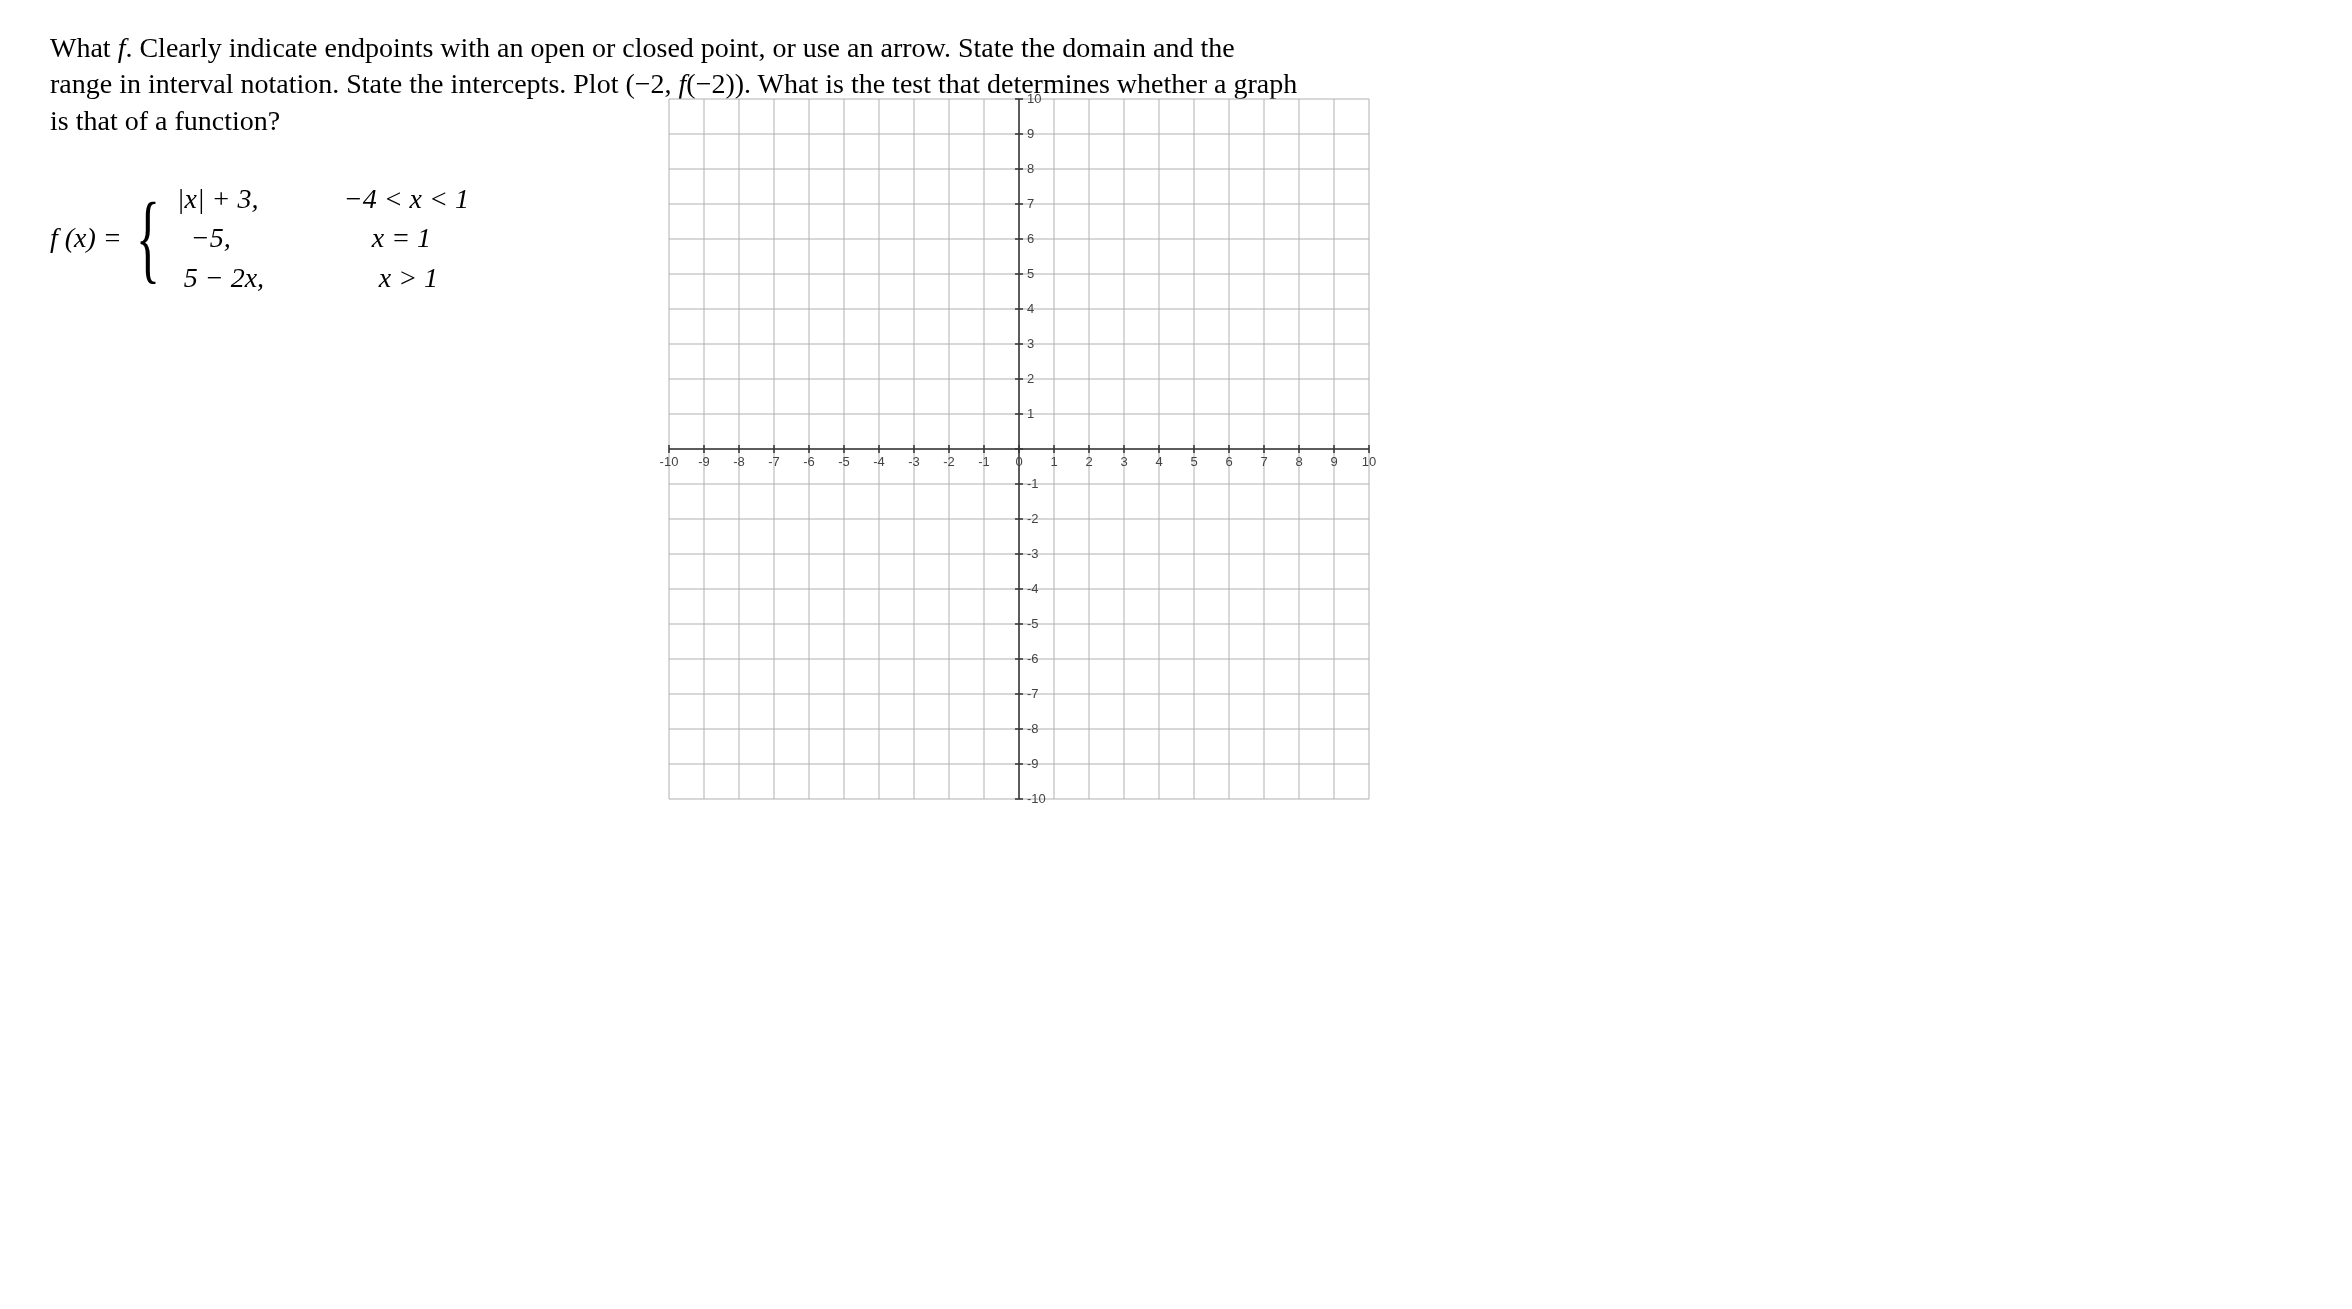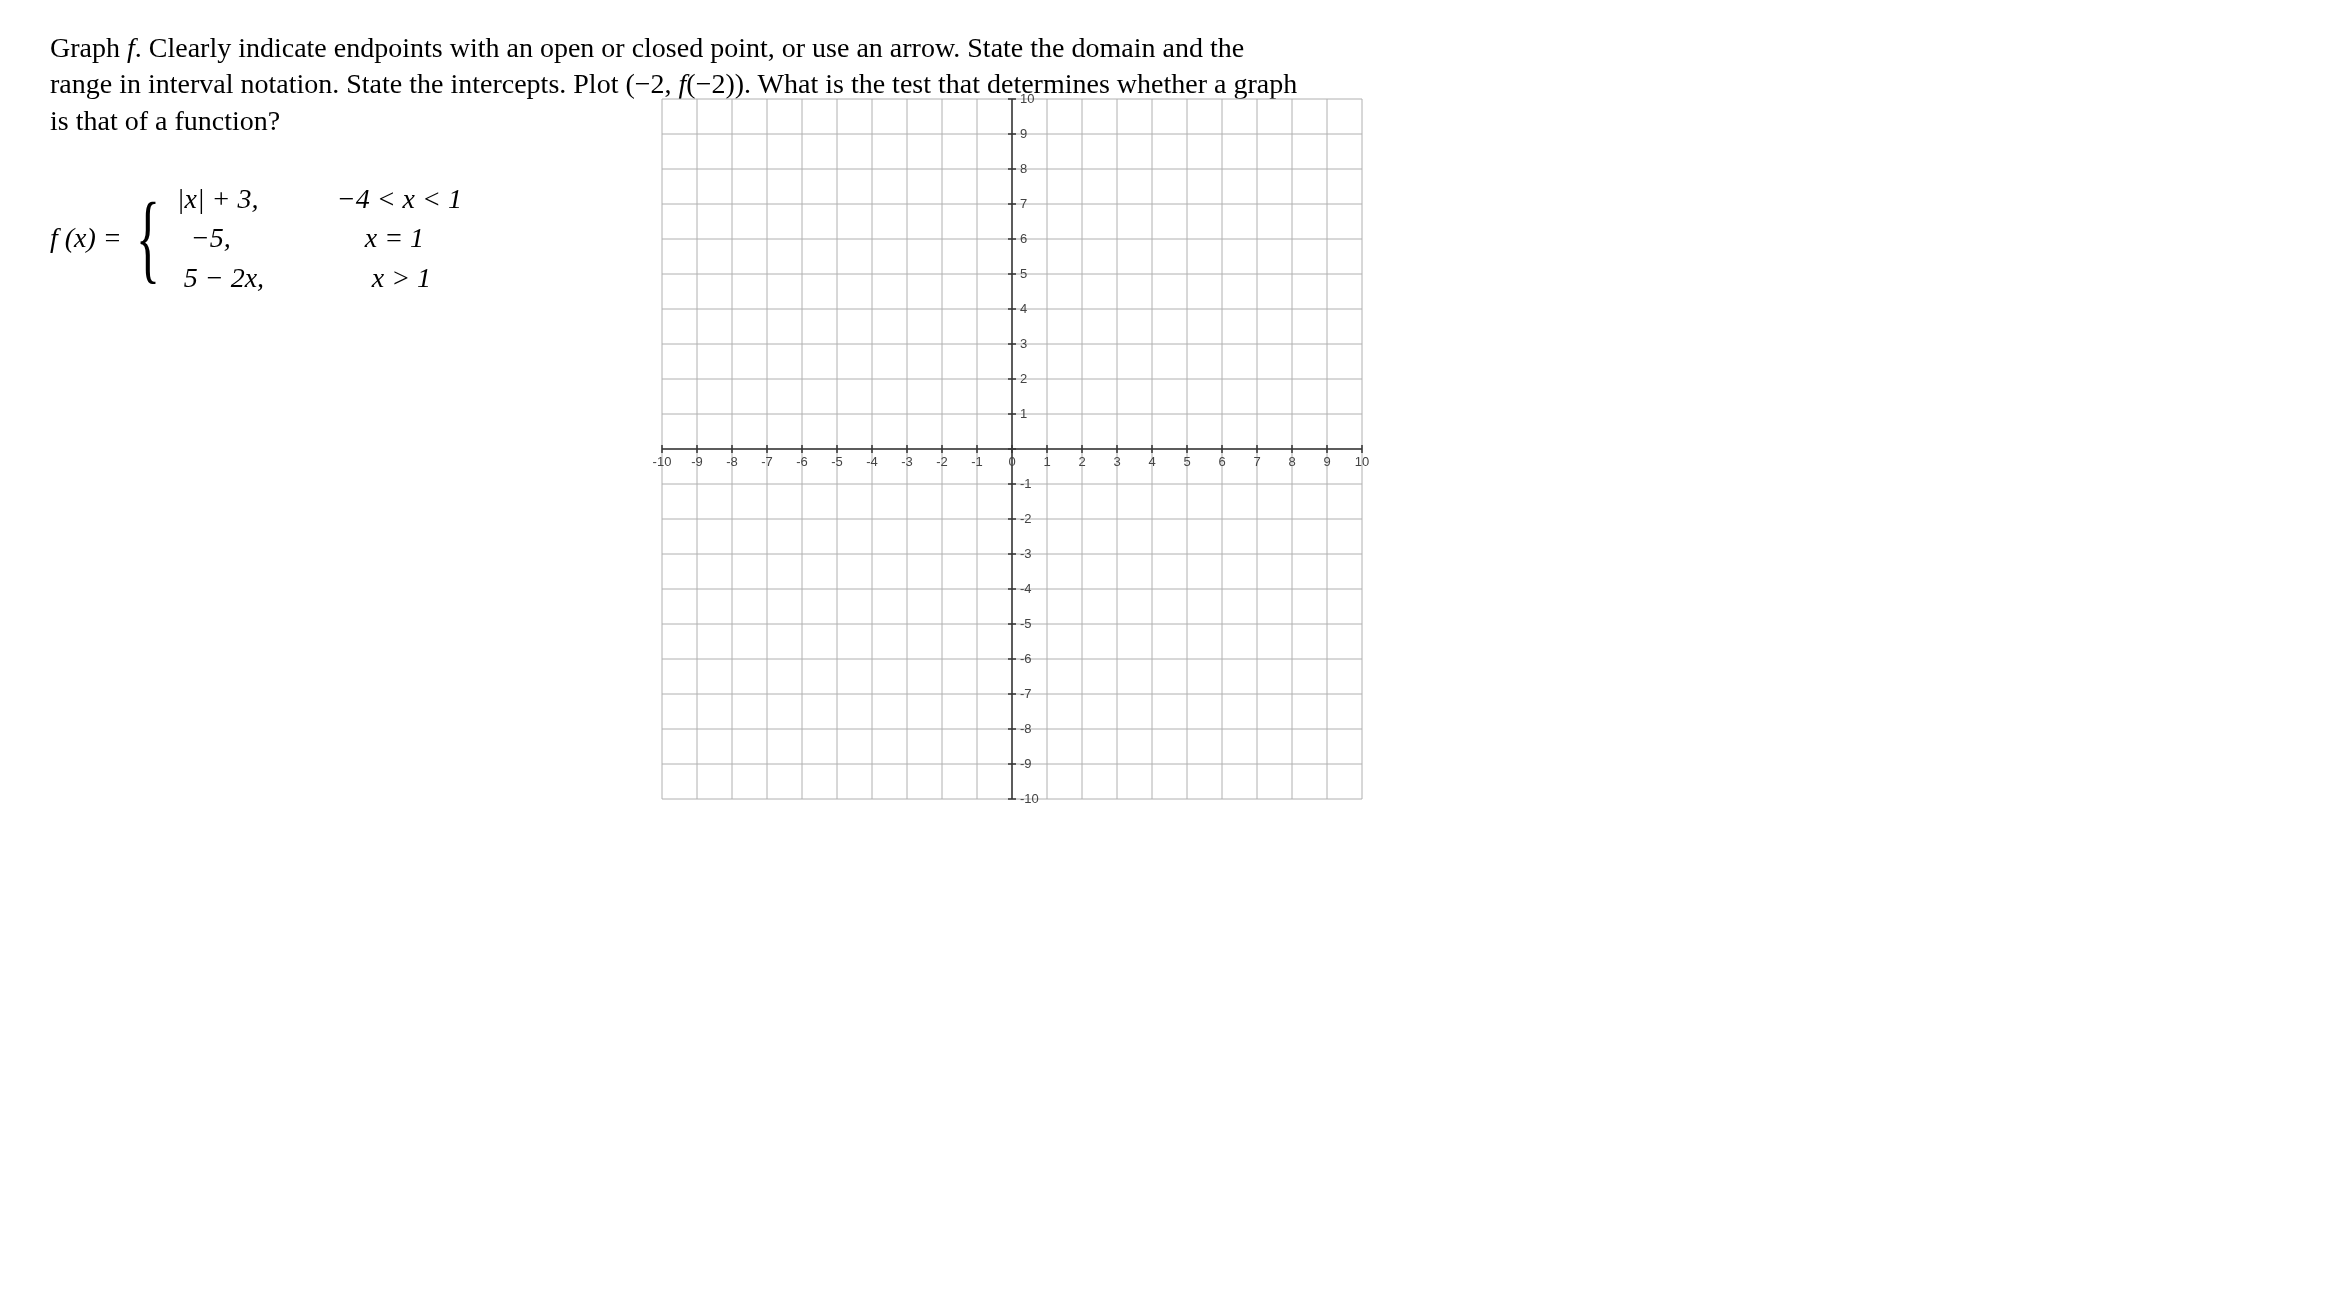--- a/index.html
+++ b/index.html
@@ -40,20 +40,21 @@
       transform: scaleX(0.5);
       display: inline-block;
     }
     .cases {
       display: inline-block;
       vertical-align: middle;
     }
     .cases-row {
       display: flex;
       line-height: 1.4;
+      gap: 7px;
     }
     .cases-expr {
       width: 140px;
     }
     .cases-cond {
       padding-left: 20px;
     }
     .chart-container {
       margin-left: 180px;
       margin-top: -80px;
@@ -75,21 +76,21 @@
     }
     .math-italic {
       font-style: italic;
     }
   </style>
 </head>
 <body>
 
 <div class="container">
   <div class="prompt">
-    <span>Graph </span><span class="math-italic">f</span><span>.  Clearly indicate endpoints with an open or closed point, or use an arrow.  State the domain and the range in interval notation.  State the intercepts.  Plot </span><span>(−2, </span><span class="math-italic">f</span><span>(−2)).  What is the test that determines whether a graph is that of a function?</span>
+    <span>What </span><span class="math-italic">f</span><span>.  Clearly indicate endpoints with an open or closed point, or use an arrow.  State the domain and the range in interval notation.  State the intercepts.  Plot </span><span>(−2, </span><span class="math-italic">f</span><span>(−2)).  What is the test that determines whether a graph is that of a function?</span>
   </div>
 
   <div class="content-row">
     <div class="function-def">
       <span><span class="math-italic">f</span> (<span class="math-italic">x</span>) = </span>
       <span class="brace">{</span>
       <span class="cases">
         <span class="cases-row">
           <span class="cases-expr">|<span class="math-italic">x</span>| + 3,</span>
           <span class="cases-cond">−4 &lt; <span class="math-italic">x</span> &lt; 1</span>

